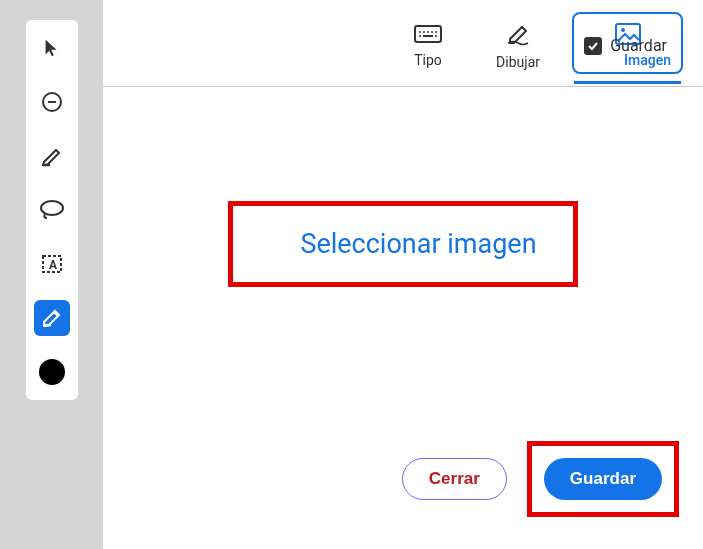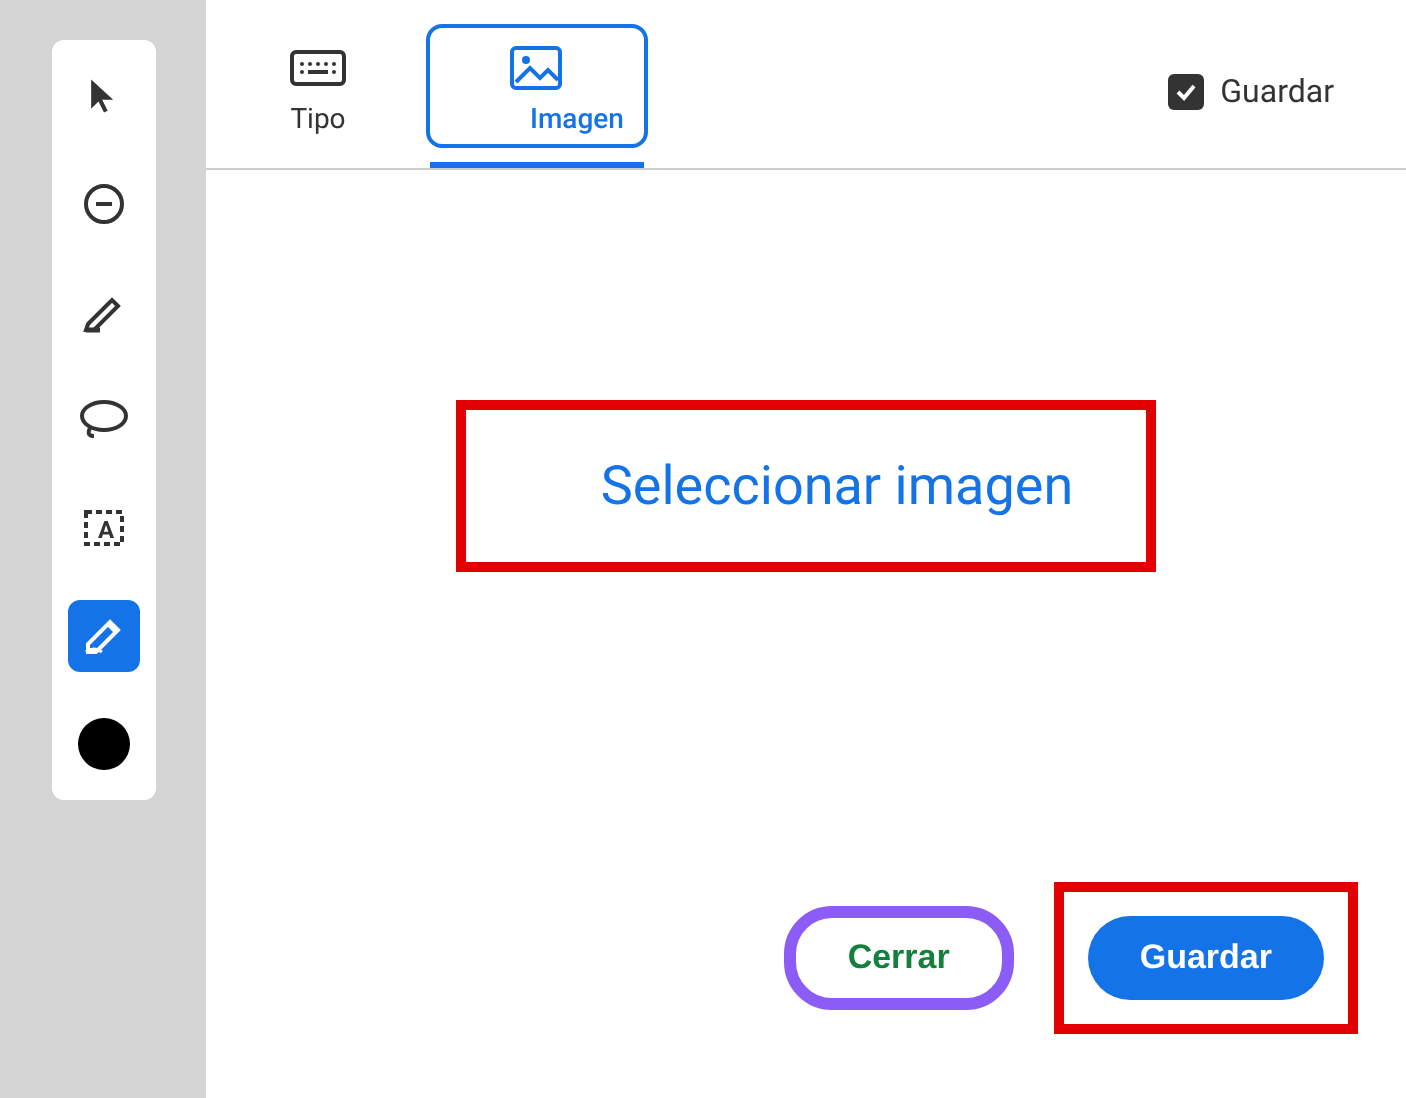--- a/index.html
+++ b/index.html
@@ -51,23 +51,23 @@
     }
     .main {
       flex: 1;
       display: flex;
       flex-direction: column;
       position: relative;
     }
     .tabs-row {
       display: flex;
       align-items: center;
-      padding: 12px 20px 0 20px;
+      padding: 12px 20px 0 32px;
       gap: 30px;
-      justify-content: flex-start;
+      justify-content: flex-end;
       border-bottom: 1px solid #ccc;
       padding-bottom: 10px;
       position: relative;
     }
     .tabs-group {
       display: flex;
       gap: 18px;
       align-items: flex-start;
     }
     .tab {
@@ -145,27 +145,27 @@
     }
     .footer {
       display: flex;
       justify-content: flex-end;
       align-items: center;
       padding: 0 24px 32px 0;
       gap: 20px;
     }
     .btn-close {
       background: #fff;
-      border: 6px solid #8b5cf6;
+      border: 1px solid #8b5cf6;
       border-radius: 24px;
       padding: 10px 26px;
       font-size: 17px;
       font-weight: 600;
       cursor: pointer;
-      color: #15803d;
+      color: #b91c1c;
     }
     .btn-save-wrap {
       border: 5px solid #e20000;
       padding: 12px;
     }
     .btn-save {
       background: #1473e6;
       border: none;
       border-radius: 24px;
       padding: 11px 26px;
@@ -232,20 +232,27 @@
             <circle cx="11" cy="10" r="1" fill="#333"></circle>
           <circle cx="15" cy="10" r="1" fill="#333"></circle>
             <circle cx="19" cy="10" r="1" fill="#333"></circle>
           <circle cx="23" cy="10" r="1" fill="#333"></circle>
           <circle cx="7" cy="14" r="1" fill="#333"></circle>
           <rect x="10" y="13" width="10" height="2" fill="#333"></rect>
           <circle cx="23" cy="14" r="1" fill="#333"></circle>
         </svg>
         <span class="tab-label">Tipo</span>
       </div>
+      <div class="tab">
+        <svg width="26" height="26" viewBox="0 0 26 26">
+          <path d="M5 21 L5 17 L17 5 L21 9 L9 21 Z" fill="none" stroke="#333" stroke-width="2"></path>
+          <path d="M3 21 Q8 18 13 21 Q18 24 23 21" fill="none" stroke="#333" stroke-width="1.5"></path>
+        </svg>
+        <span class="tab-label">Dibujar</span>
+      </div>
       <div class="tab selected">
         <svg width="28" height="24" viewBox="0 0 28 24">
           <rect x="2" y="2" width="24" height="20" rx="2" fill="none" stroke="#1473e6" stroke-width="2"></rect>
           <circle cx="9" cy="8" r="2" fill="#1473e6"></circle>
           <path d="M4 19 L11 12 L16 17 L20 13 L25 18" fill="none" stroke="#1473e6" stroke-width="2"></path>
         </svg>
         <span class="tab-label">Imagen</span>
       </div>
     </div>
     <div class="save-check">

